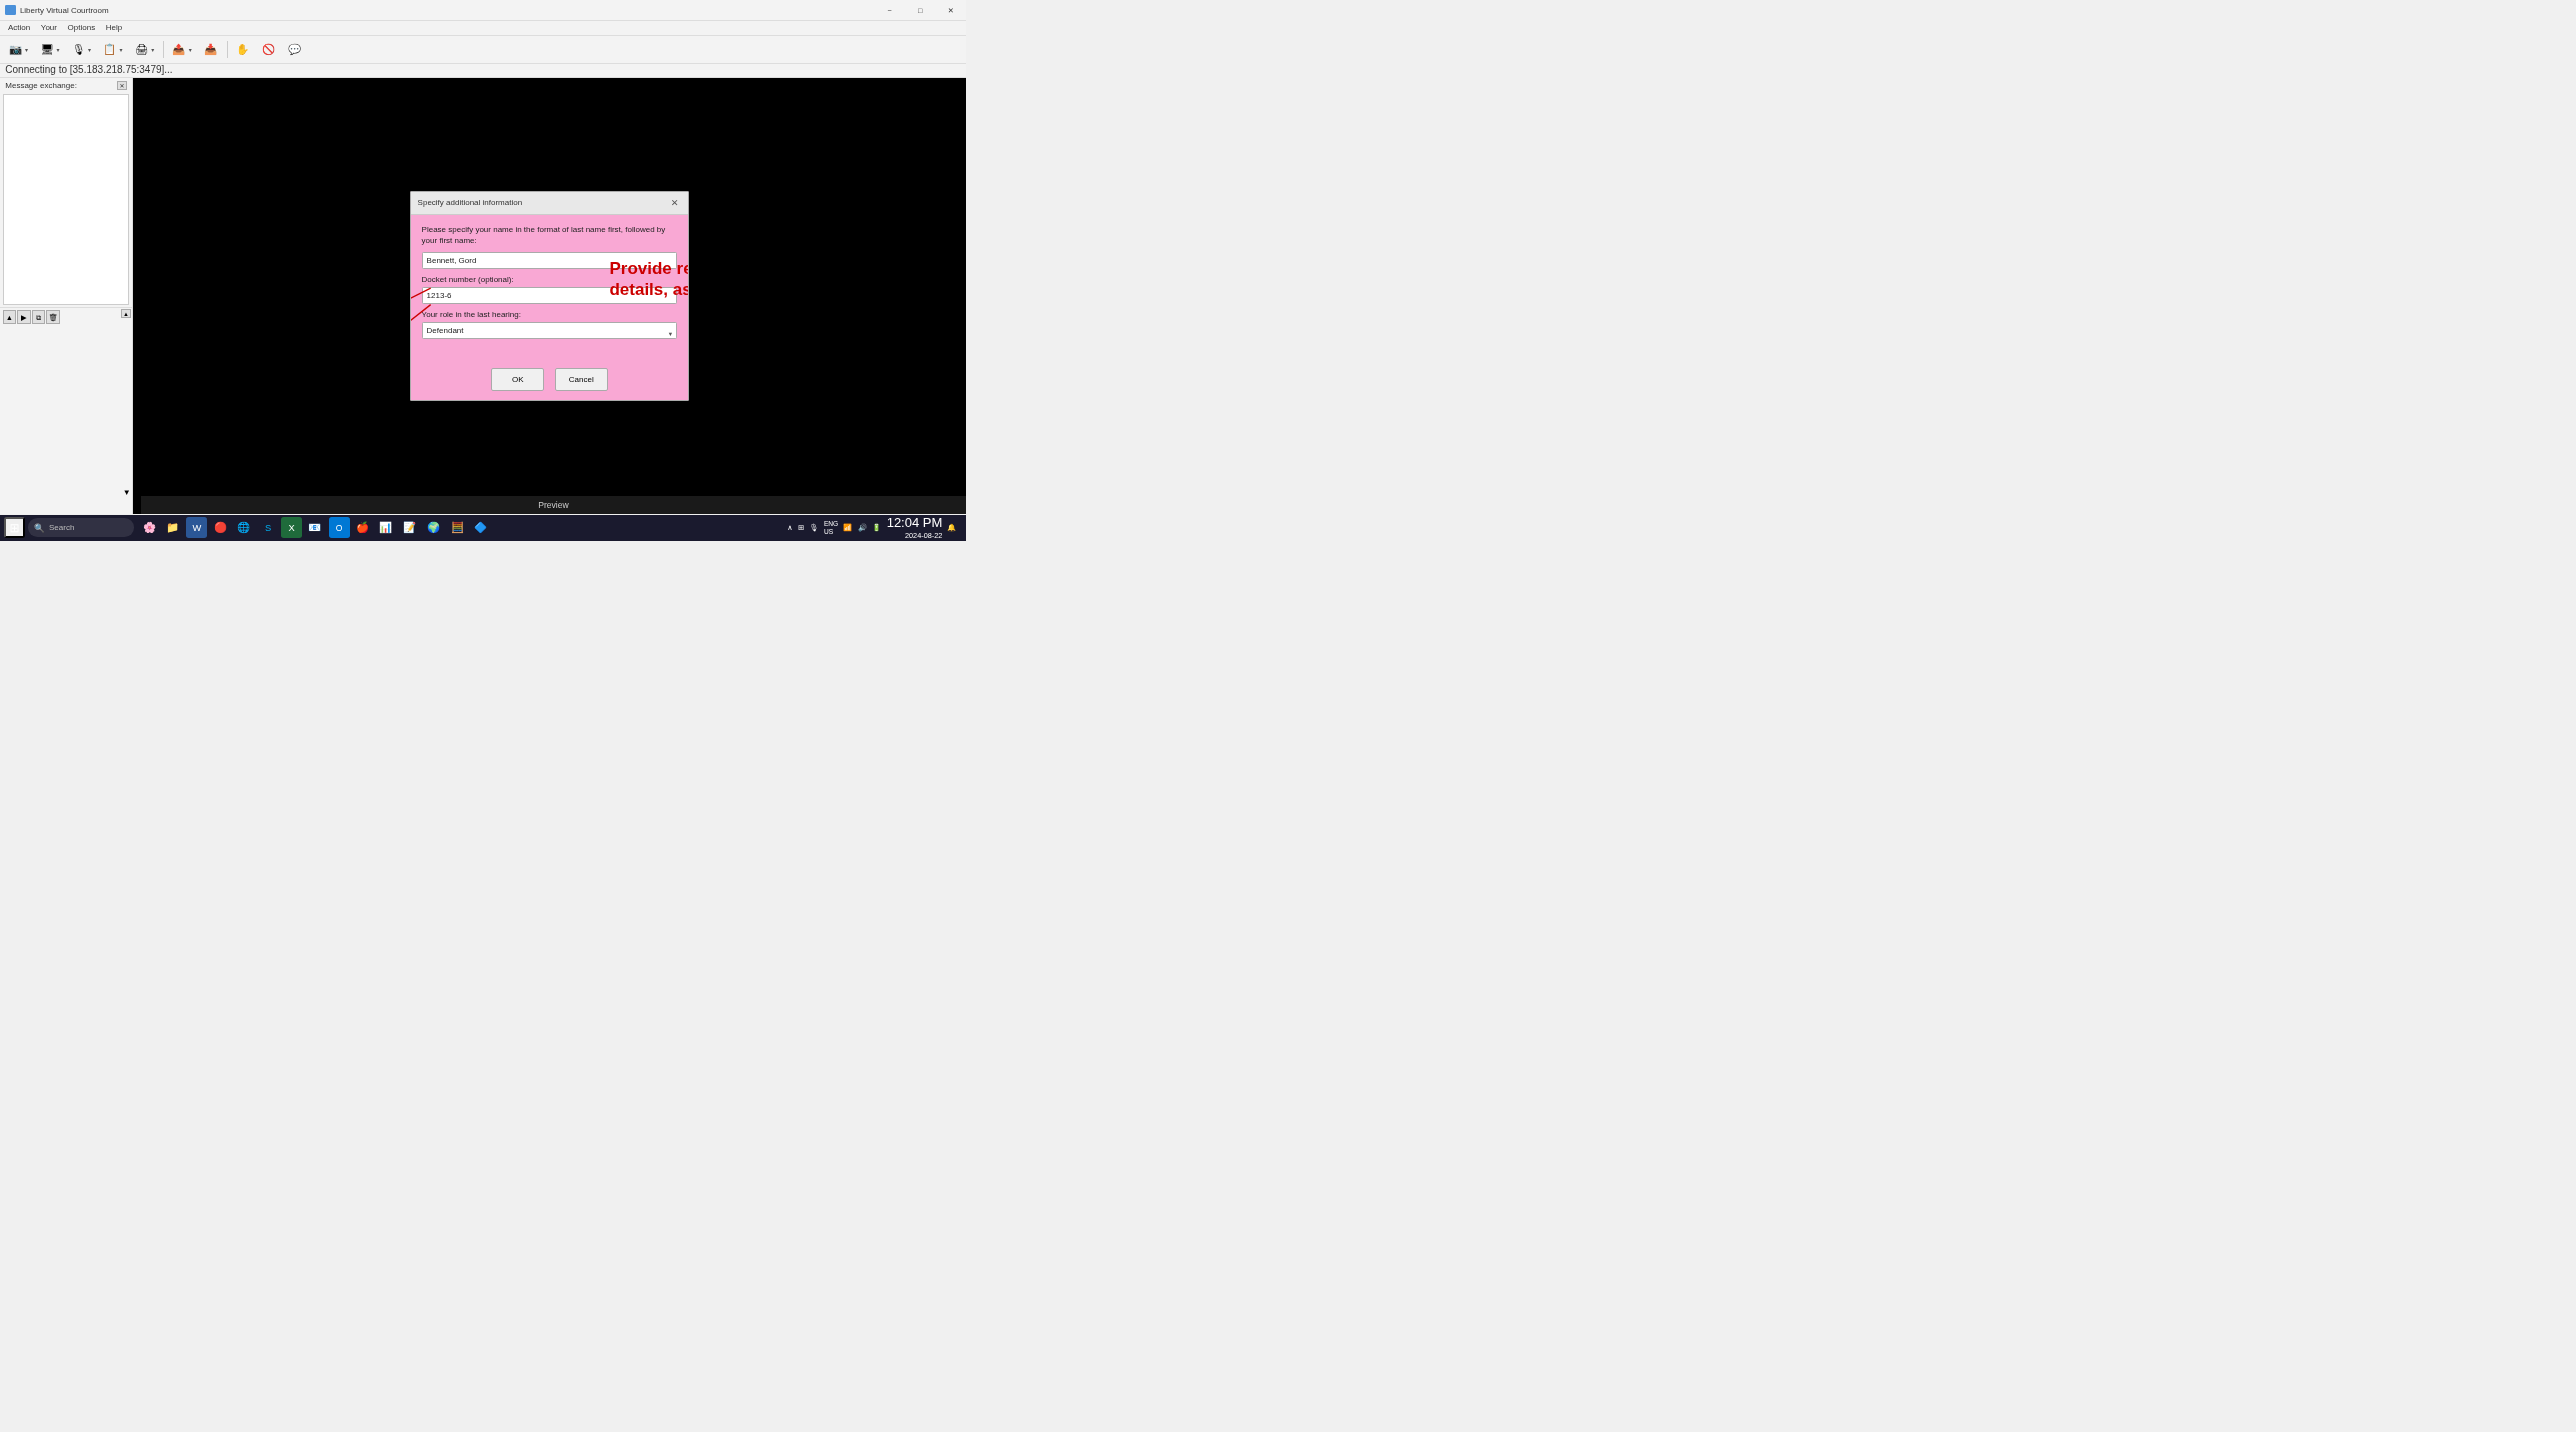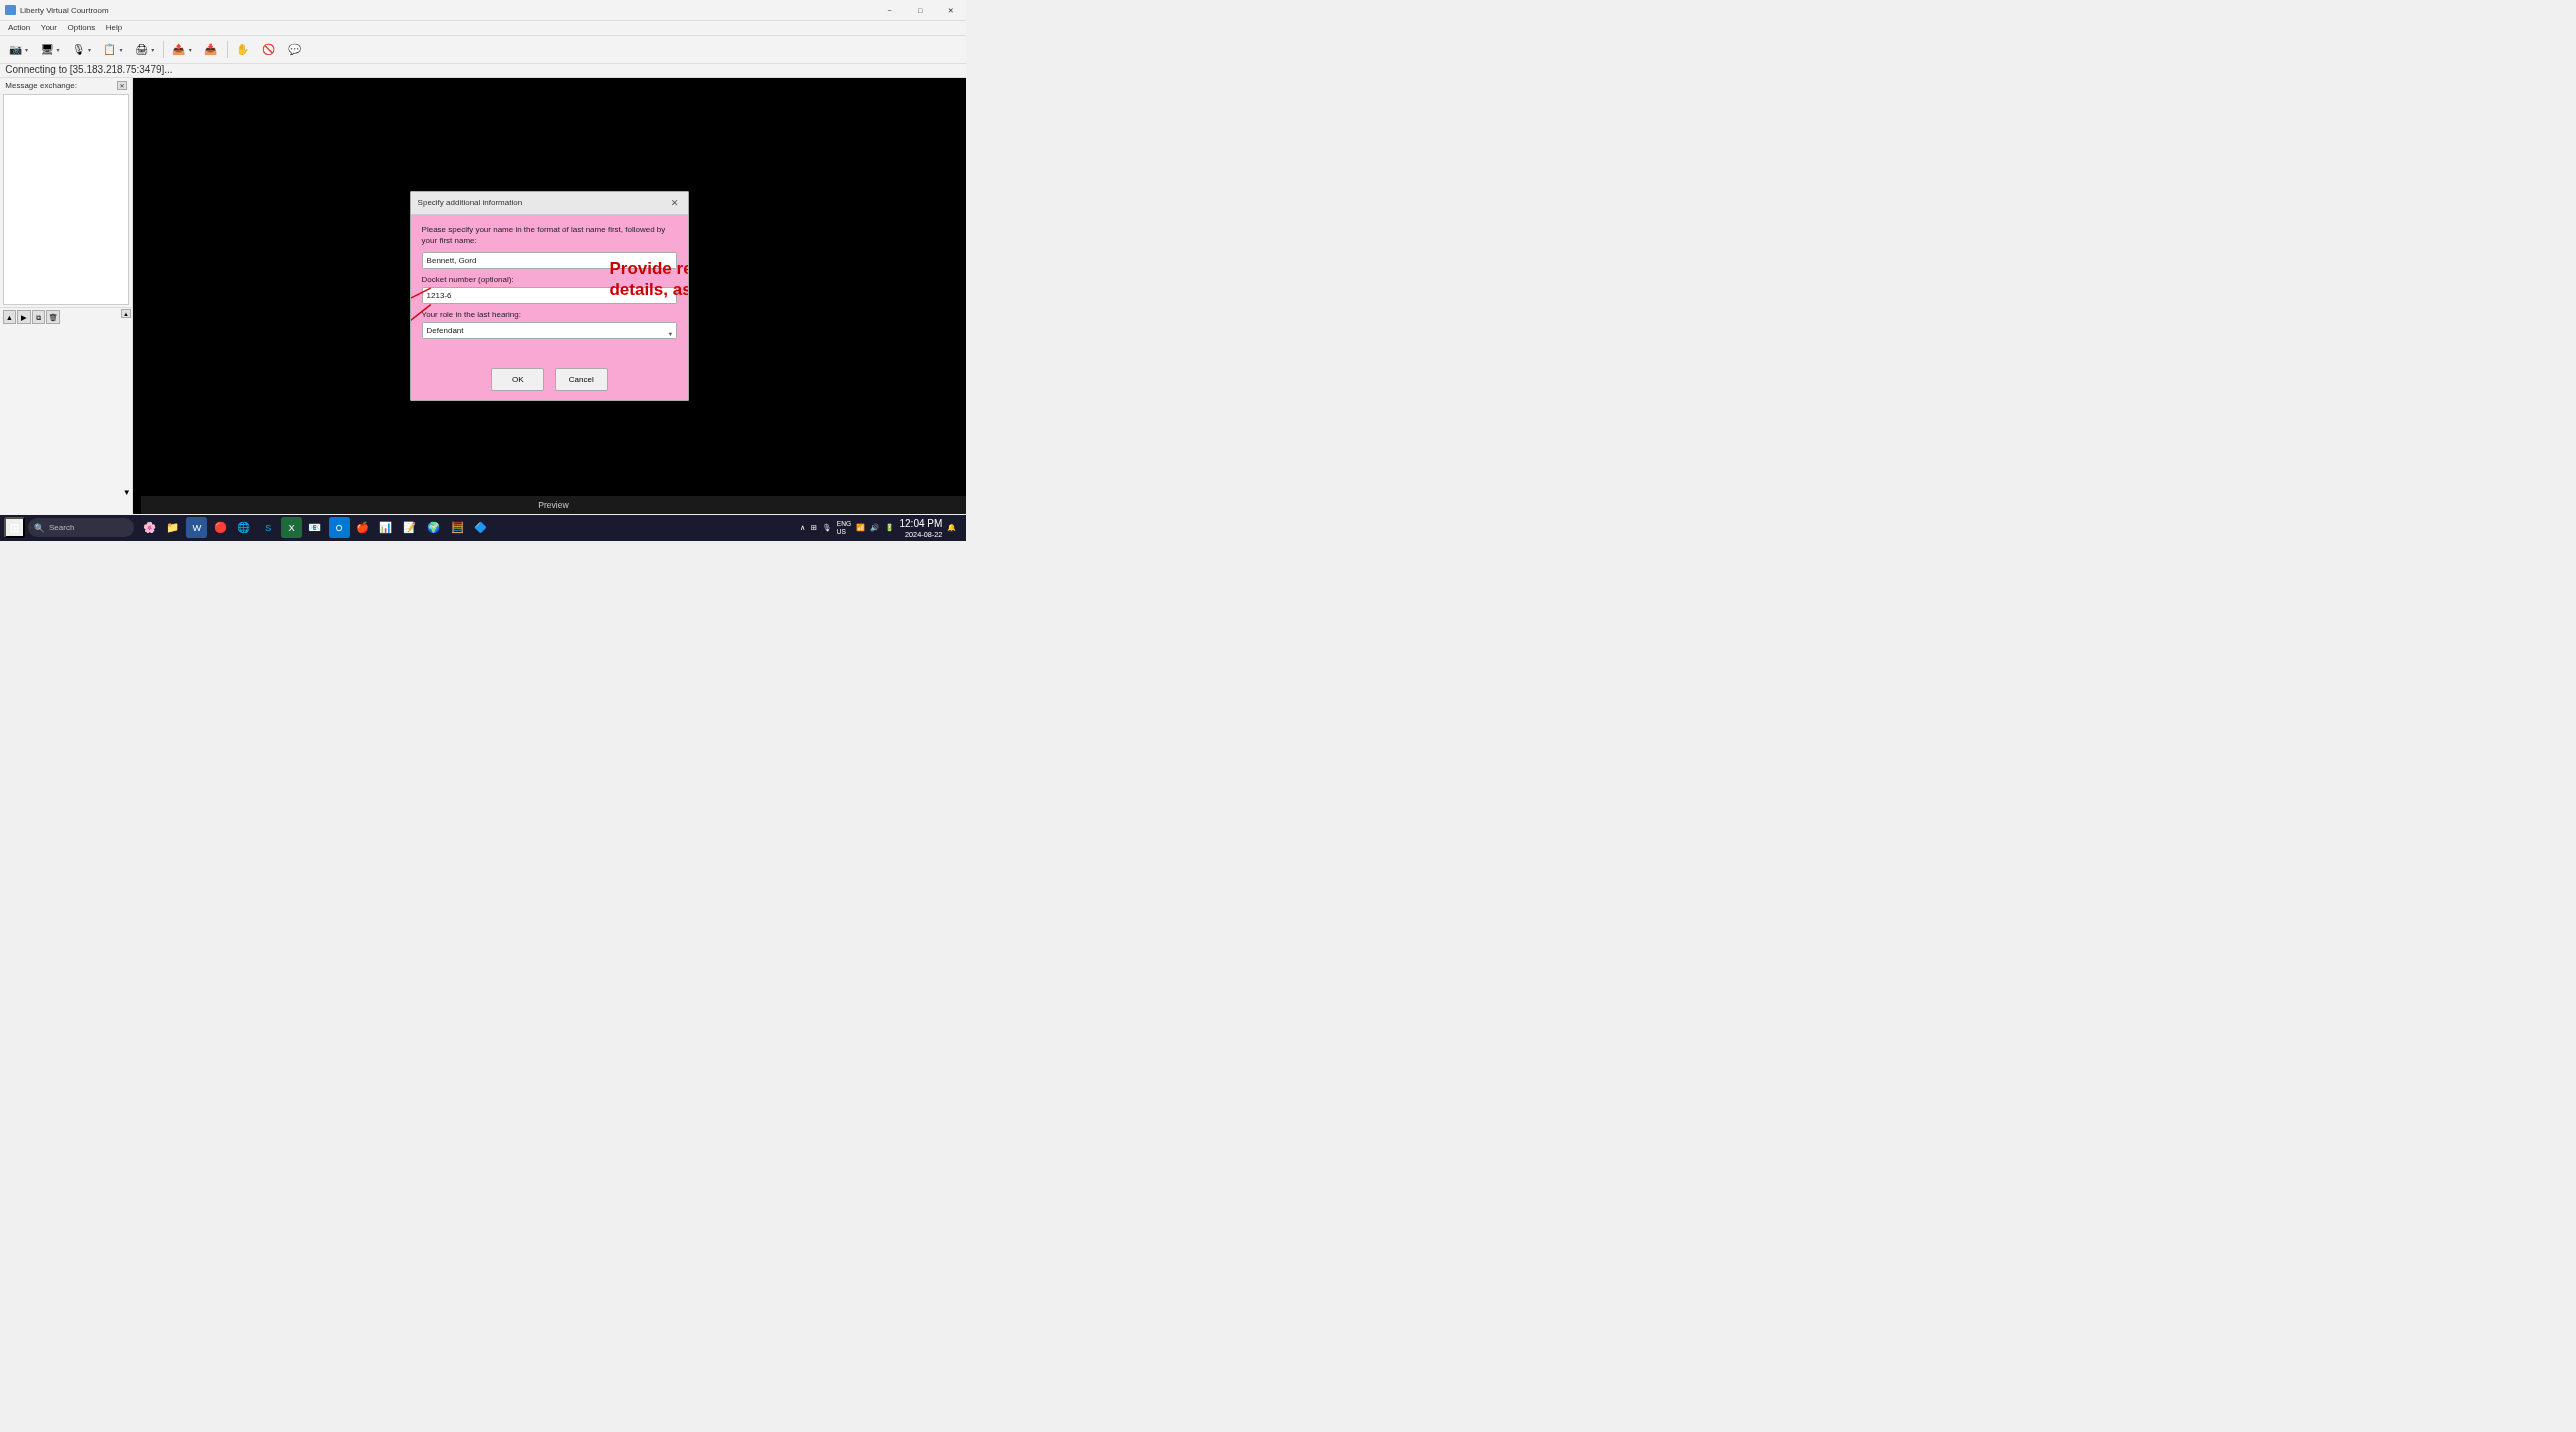--- a/index.html
+++ b/index.html
@@ -616,19 +616,19 @@
   </div>
   <div class="system-tray">
     <span>∧</span>
     <span>⊞</span>
     <span>🎙</span>
     <span style="font-size:6.6px;line-height:1.2;">ENG<br>US</span>
     <span>📶</span>
     <span>🔊</span>
     <span>🔋</span>
     <div class="clock">
-      <div style="font-size:10px;">12:04 PM</div>
+      <div style="font-size:13px;">12:04 PM</div>
       <div style="font-size:7.3px;">2024-08-22</div>
     </div>
     <span>🔔</span>
   </div>
 </div>
 
 
 </body></html>

